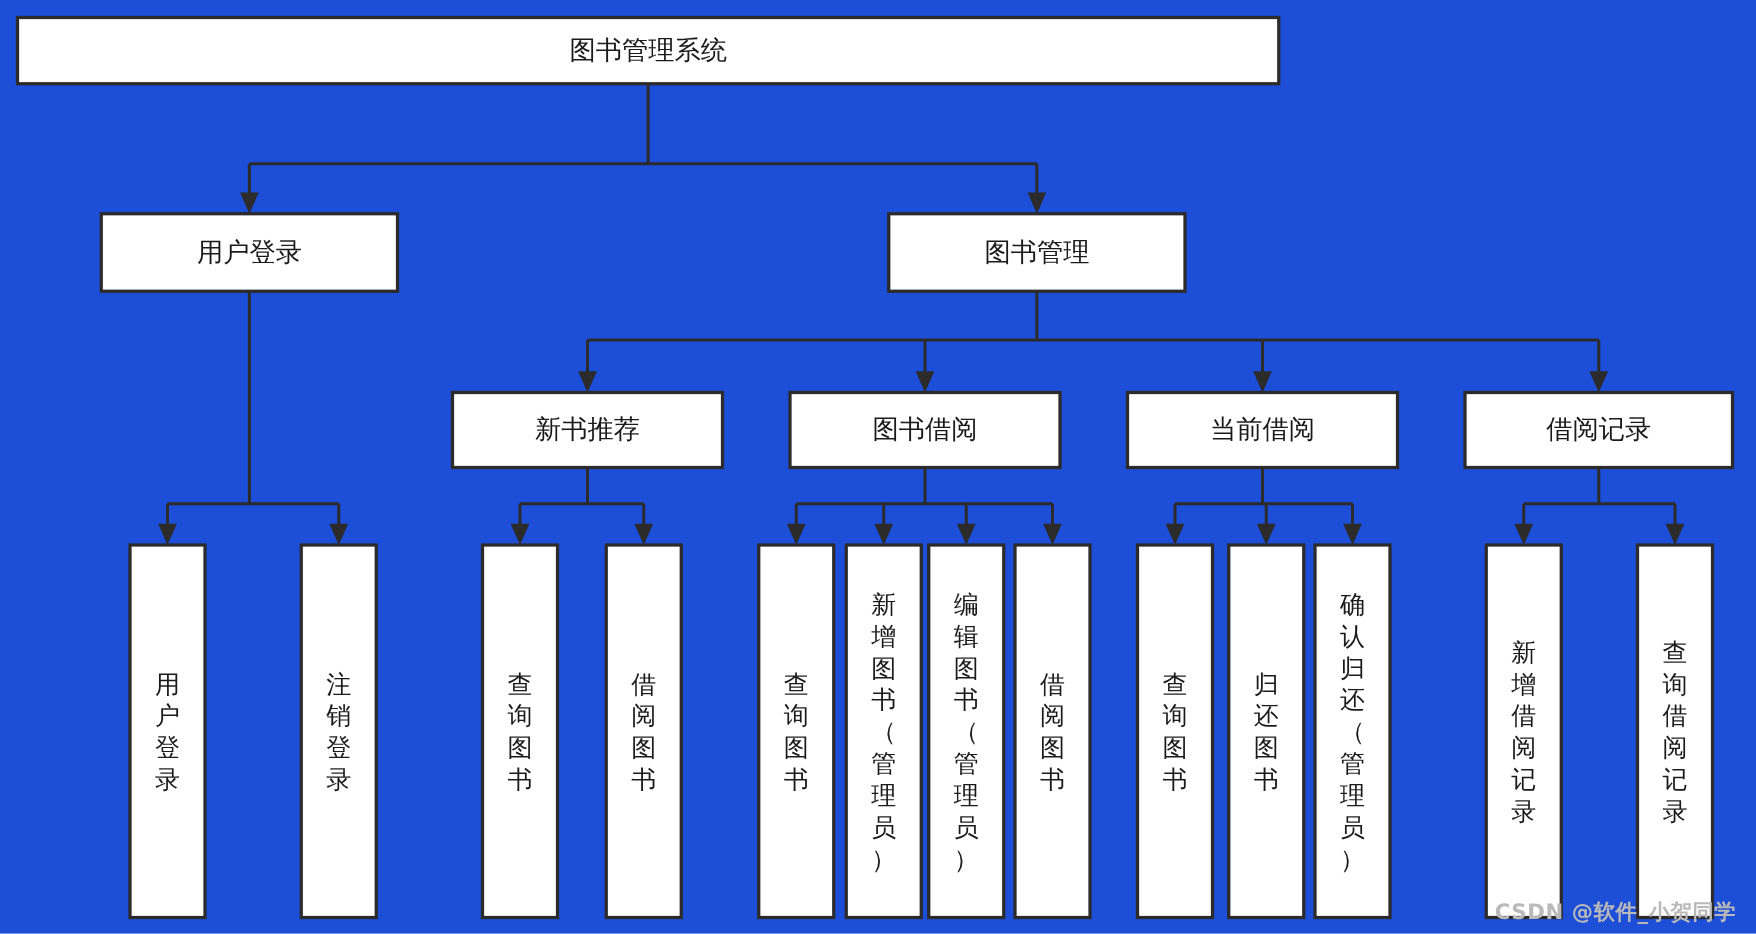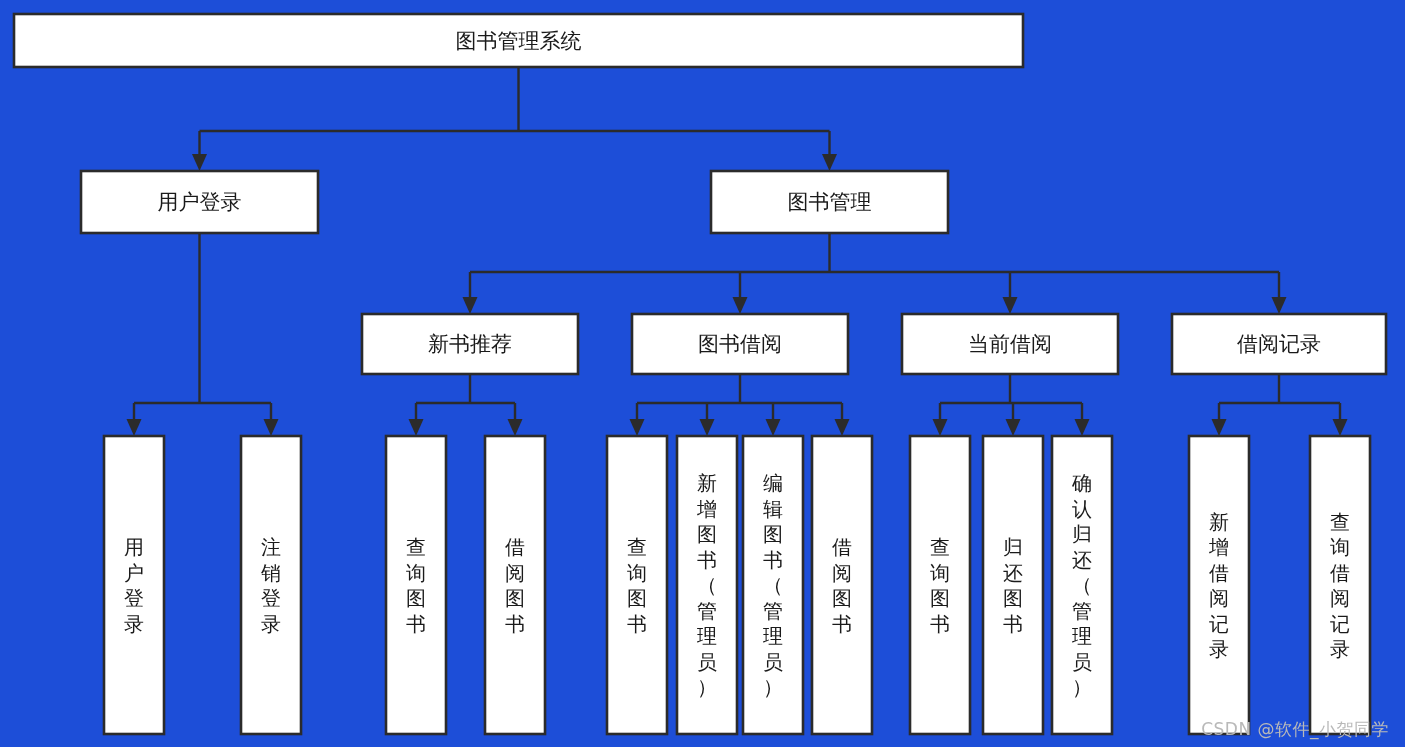--- a/index.html
+++ b/index.html
@@ -55,20 +55,21 @@
   .watermark {
     position: absolute;
     right: 16px;
     bottom: 6px;
     font-family: "DejaVu Sans", "Liberation Sans", sans-serif;
     font-size: 17px;
     color: #b9b9b9;
     white-space: nowrap;
     letter-spacing: 0.5px;
     pointer-events: none;
+    font-weight: bold;
   }
 </style>
 </head>
 <body>
 
 <div id="diagram-root">
   <svg id="tree-svg" viewBox="0 0 1405 747">
     <g id="connector-layer">
         <path d="M 518.5 67 L 518.5 131" class="connector"></path>
         <path d="M 199.5 131 L 829.5 131" class="connector"></path>

